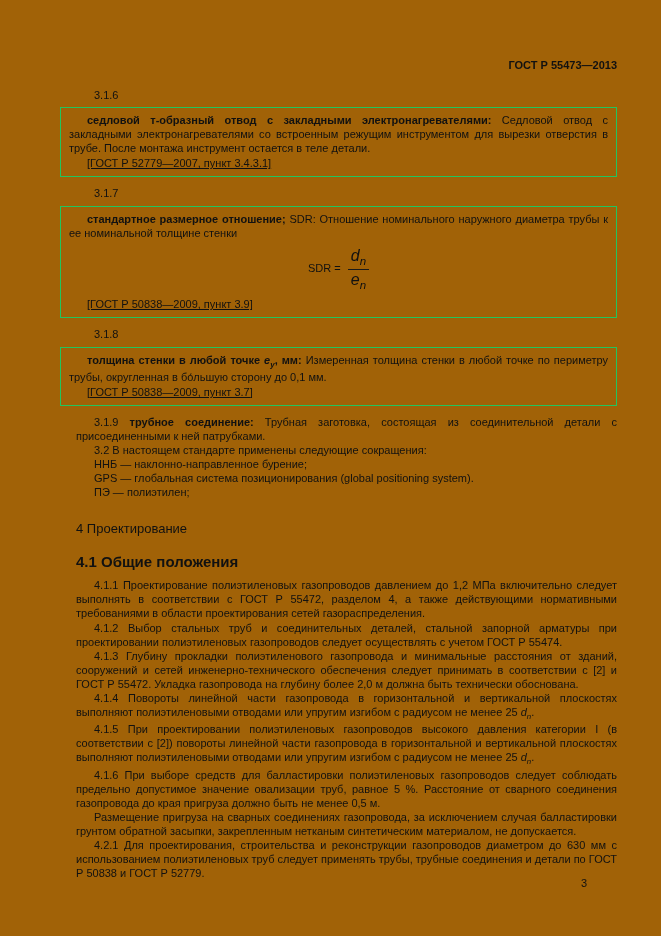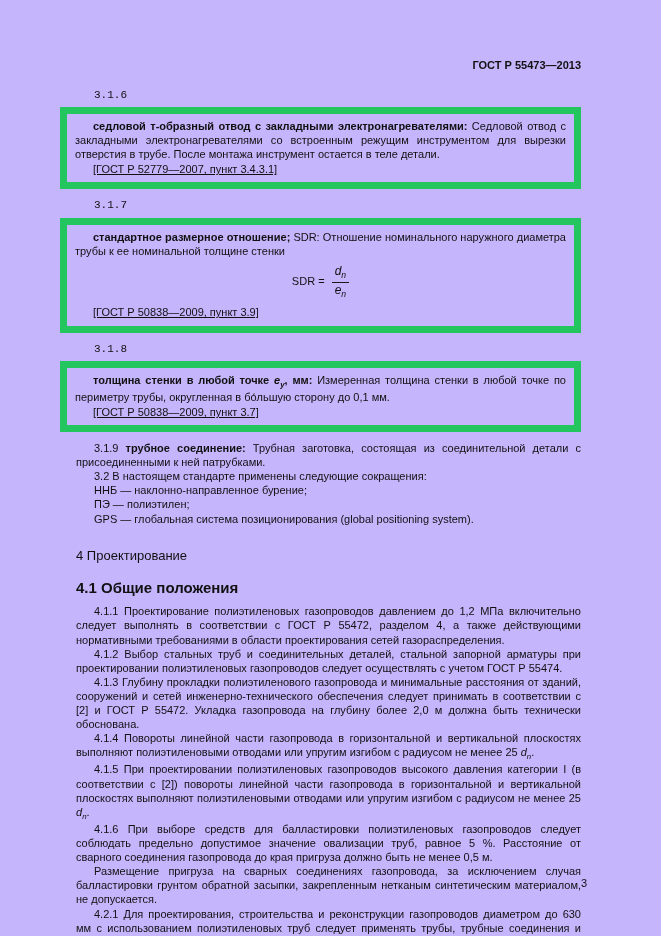--- a/index.html
+++ b/index.html
@@ -1,40 +1,39 @@
 <!DOCTYPE html>
 <html><head>
 <meta charset="utf-8">
 <style>
   * { margin: 0; padding: 0; box-sizing: border-box; }
   html, body { background: #ffffff; }
   .page {
     width: 661px;
     height: 936px;
-    background: #c4b5fd;
+    background: #a16207;
     position: relative;
     font-family: "Liberation Sans", sans-serif;
     font-size: 11px;
     line-height: 1.28;
     color: #111;
-    padding: 58px 80px 0 76px;
+    padding: 58px 44px 0 76px;
   }
   .doc-header {
     text-align: right;
     font-weight: bold;
     font-size: 11px;
     margin-bottom: 16px;
   }
   .clause-label {
     text-indent: 18px;
     margin: 9px 0 5px 0;
-    font-family: Liberation Mono, monospace;
   }
   .term-box {
-    border: 7px solid #22c55e;
+    border: 1px solid #22c55e;
     margin: 3px 0 9px -16px;
     padding: 5px 8px 6px 8px;
   }
   .box-para {
     text-indent: 18px;
     text-align: justify;
   }
   .box-ref {
     text-indent: 18px;
     margin-top: 1px;
@@ -42,21 +41,21 @@
   }
   .formula-line {
     text-align: center;
     margin: 7px 0 6px 0;
   }
   .frac {
     display: inline-block;
     vertical-align: middle;
     text-align: center;
     line-height: 1.1;
-    font-size: 12px;
+    font-size: 16px;
     margin-left: 4px;
   }
   .frac .num { display: block; border-bottom: 1px solid #1a1a1a; padding: 0 3px 1px 3px; }
   .frac .den { display: block; padding: 1px 3px 0 3px; }
   .para {
     text-indent: 18px;
     text-align: justify;
   }
   .sym { font-style: italic; }
   sub { font-size: 0.72em; font-style: italic; }
@@ -105,22 +104,22 @@
 
   <div class="term-box">
     <p class="box-para"><b><span>толщина стенки в любой точке </span><span class="sym">e</span><sub>y</sub><span>, мм: </span></b><span>Измеренная толщина стенки в любой точке по периметру трубы, округленная в бо́льшую сторону до 0,1 мм.</span></p>
     <p class="box-ref">[ГОСТ Р 50838—2009, пункт 3.7]</p>
   </div>
 
   <p class="para"><span>3.1.9</span> <b>трубное соединение:</b><span> Трубная заготовка, состоящая из соединительной детали с присоединенными к ней патрубками.</span></p>
 
   <p class="para">3.2 В настоящем стандарте применены следующие сокращения:</p>
   <p class="para">ННБ — наклонно-направленное бурение;</p>
+  <p class="para">GPS — глобальная система позиционирования (global positioning system).</p>
   <p class="para">ПЭ — полиэтилен;</p>
-  <p class="para">GPS — глобальная система позиционирования (global positioning system).</p>
 
   <h1 class="h1">4 Проектирование</h1>
 
   <h2 class="h2">4.1 Общие положения</h2>
 
   <p class="para">4.1.1 Проектирование полиэтиленовых газопроводов давлением до 1,2 МПа включительно следует выполнять в соответствии с ГОСТ Р 55472, разделом 4, а также действующими нормативными требованиями в области проектирования сетей газораспределения.</p>
   <p class="para">4.1.2 Выбор стальных труб и соединительных деталей, стальной запорной арматуры при проектировании полиэтиленовых газопроводов следует осуществлять с учетом ГОСТ Р 55474.</p>
   <p class="para">4.1.3 Глубину прокладки полиэтиленового газопровода и минимальные расстояния от зданий, сооружений и сетей инженерно-технического обеспечения следует принимать в соответствии с [2] и ГОСТ Р 55472. Укладка газопровода на глубину более 2,0 м должна быть технически обоснована.</p>
   <p class="para"><span>4.1.4 Повороты линейной части газопровода в горизонтальной и вертикальной плоскостях выполняют полиэтиленовыми отводами или упругим изгибом с радиусом не менее 25 </span><span class="sym">d</span><sub>n</sub><span>.</span></p>
   <p class="para"><span>4.1.5 При проектировании полиэтиленовых газопроводов высокого давления категории I (в соответствии с [2]) повороты линейной части газопровода в горизонтальной и вертикальной плоскостях выполняют полиэтиленовыми отводами или упругим изгибом с радиусом не менее 25 </span><span class="sym">d</span><sub>n</sub><span>.</span></p>

